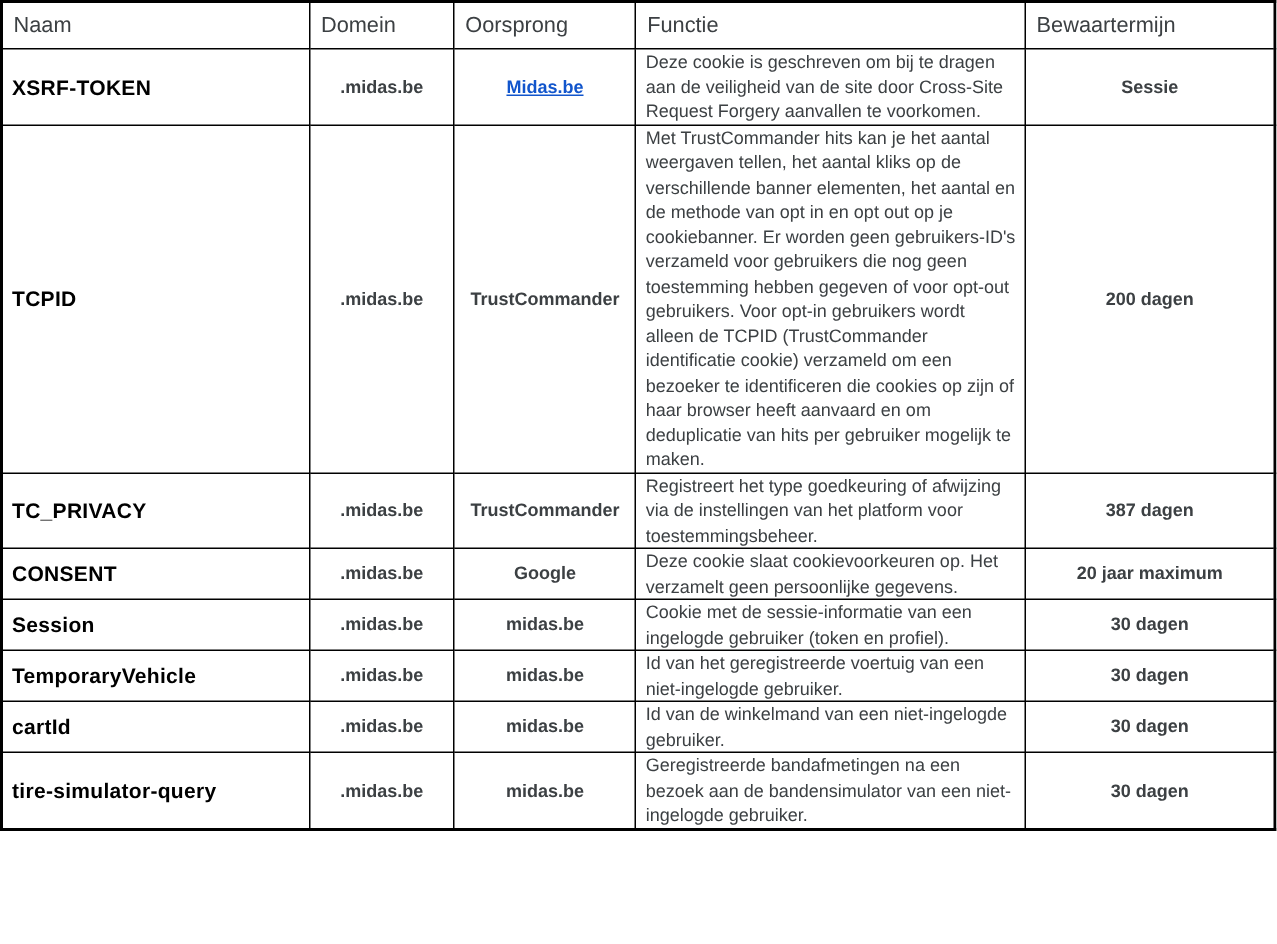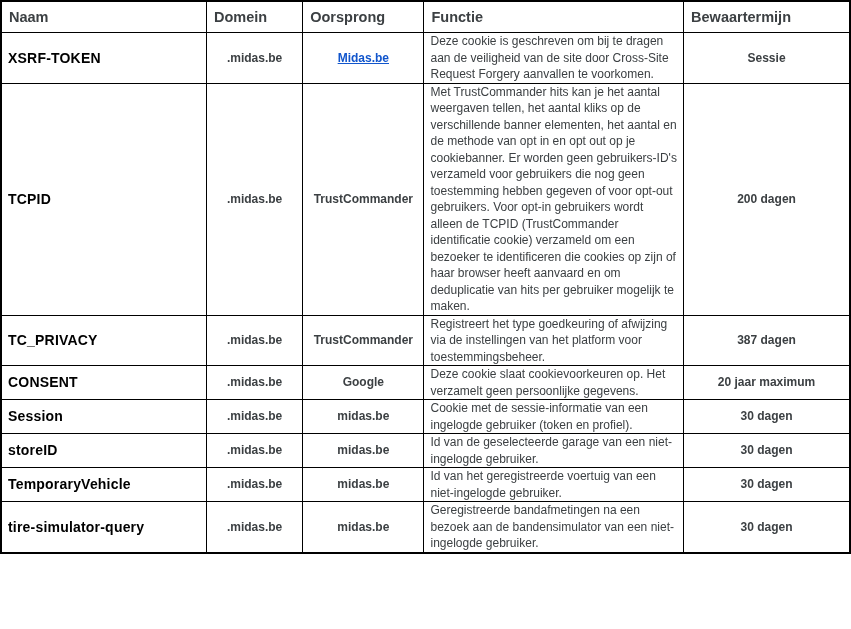--- a/index.html
+++ b/index.html
@@ -22,21 +22,21 @@
     background: #ffffff;
   }
   .cookie-table th,
   .cookie-table td {
     border: 1px solid #000000;
     vertical-align: middle;
     overflow: hidden;
   }
   .cookie-table th {
     font-size: 14.5px;
-    font-weight: 700;
+    font-weight: 400;
     color: #3c4043;
     text-align: left;
     height: 28px;
     padding: 1px 7px;
     white-space: nowrap;
   }
   .cookie-table td {
     font-size: 12px;
     line-height: 16.5px;
     padding: 0 6px;
@@ -110,31 +110,31 @@
         <td class="c-retention">20 jaar maximum</td>
       </tr>
       <tr>
         <td class="c-name">Session</td>
         <td class="c-domain">.midas.be</td>
         <td class="c-origin">midas.be</td>
         <td class="c-function">Cookie met de sessie-informatie van een ingelogde gebruiker (token en profiel).</td>
         <td class="c-retention">30 dagen</td>
       </tr>
       <tr>
-        <td class="c-name">storeID</td>
-        <td class="c-domain">.midas.be</td>
-        <td class="c-origin">midas.be</td>
-        <td class="c-function">Id van de geselecteerde garage van een niet-ingelogde gebruiker.</td>
-        <td class="c-retention">30 dagen</td>
-      </tr>
-      <tr>
         <td class="c-name">TemporaryVehicle</td>
         <td class="c-domain">.midas.be</td>
         <td class="c-origin">midas.be</td>
         <td class="c-function">Id van het geregistreerde voertuig van een niet-ingelogde gebruiker.</td>
+        <td class="c-retention">30 dagen</td>
+      </tr>
+      <tr>
+        <td class="c-name">cartId</td>
+        <td class="c-domain">.midas.be</td>
+        <td class="c-origin">midas.be</td>
+        <td class="c-function">Id van de winkelmand van een niet-ingelogde gebruiker.</td>
         <td class="c-retention">30 dagen</td>
       </tr>
       <tr>
         <td class="c-name">tire-simulator-query</td>
         <td class="c-domain">.midas.be</td>
         <td class="c-origin">midas.be</td>
         <td class="c-function">Geregistreerde bandafmetingen na een bezoek aan de bandensimulator van een niet-ingelogde gebruiker.</td>
         <td class="c-retention">30 dagen</td>
       </tr>
     </tbody>

